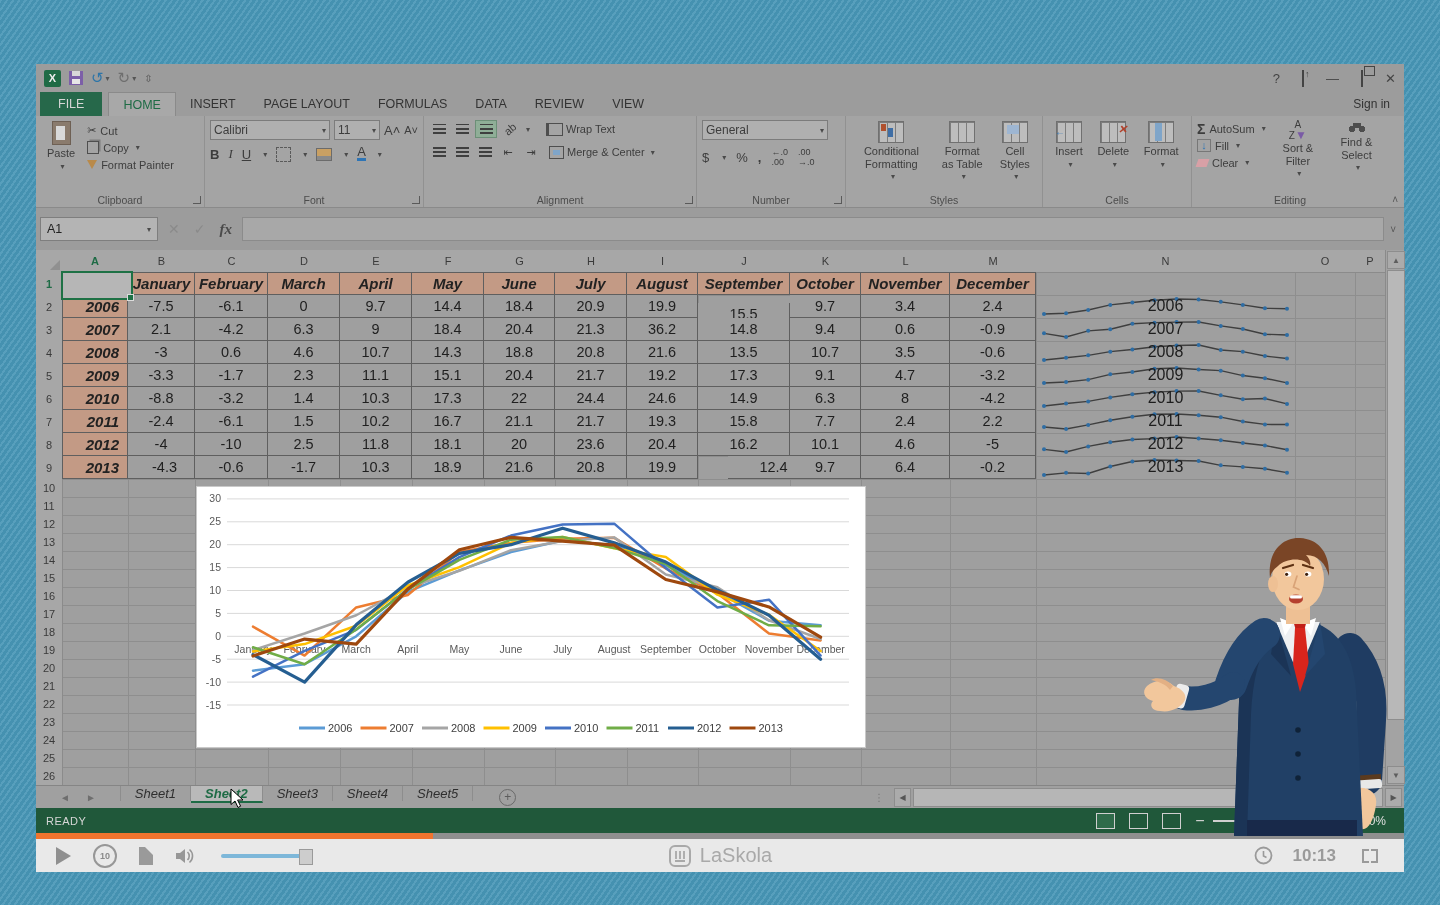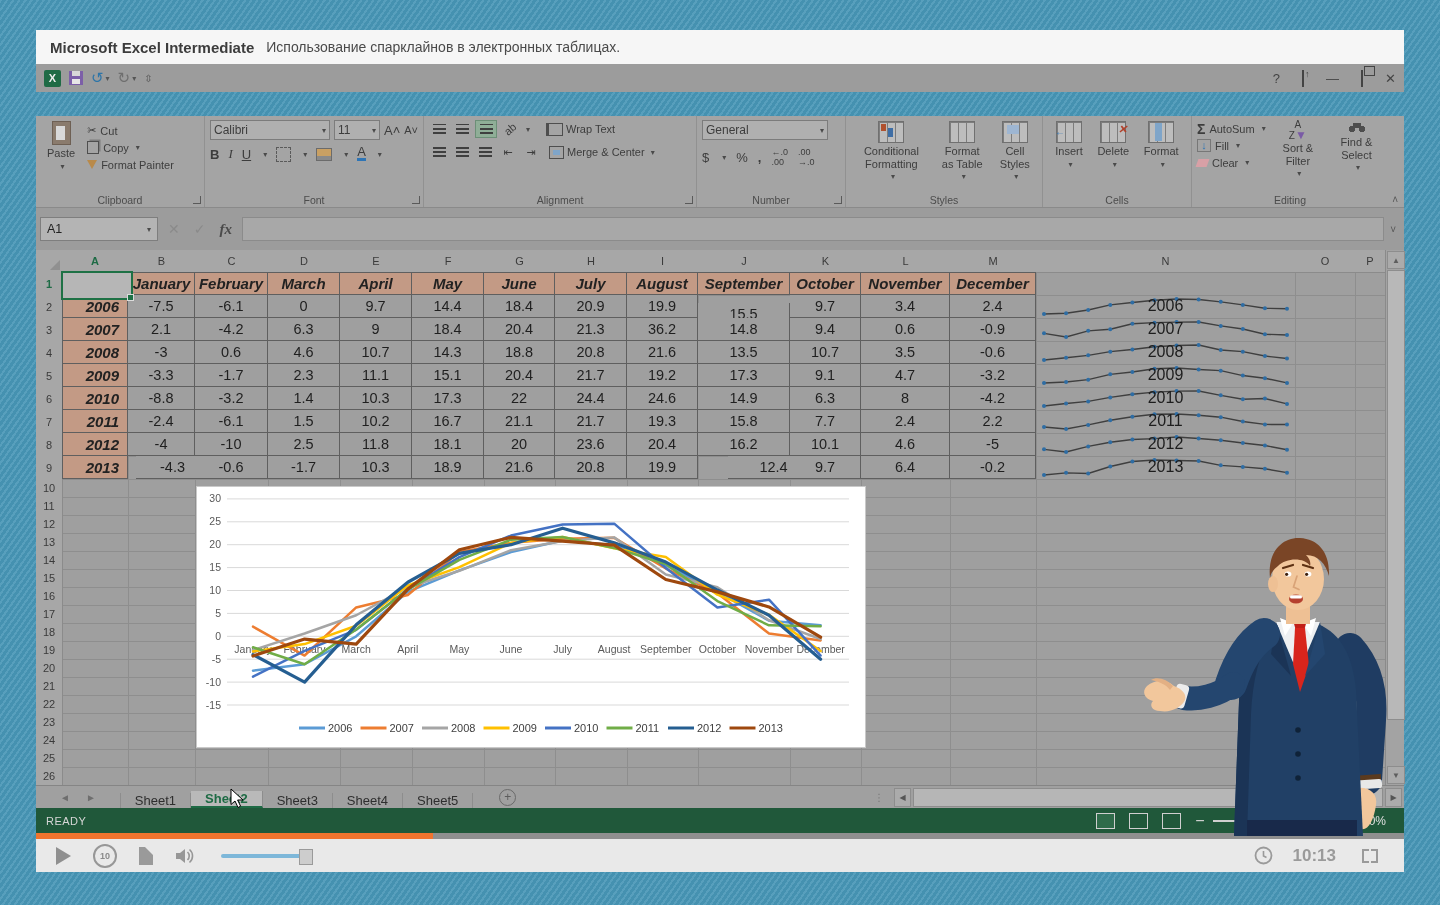--- a/index.html
+++ b/index.html
@@ -121,24 +121,20 @@
   #presenter{left:1140px;top:532px;z-index:40;}
   #cursor{left:230px;top:788px;z-index:70;}
   #ribbon-collapse{position:absolute;right:6px;bottom:2px;color:#555;font-size:10px;}
   #fbar-chev{color:#555;font-size:10px;margin-right:4px;}
 </style>
 </head>
 <body>
 
 <div id="stage">
 
-  <div class="abs" id="lesson-bar">
-    <span id="lesson-course">Microsoft Excel Intermediate</span>
-    <span id="lesson-topic">Использование спарклайнов в электронных таблицах.</span>
-  </div>
 
   <div class="abs" id="qat-row">
     <span class="qat-ic">
         <span id="xl-logo">X</span>
       </span>
     <span class="qat-ic">
         <span id="save-ic"></span>
       </span>
     <span class="qat-ic">
         <span class="undo">↺</span>
@@ -153,20 +149,33 @@
       </span>
     <span id="win-controls">
       <span class="winbtn">?</span>
       <span class="winbtn"><span id="ribbonopt-ic"></span></span>
       <span class="winbtn">—</span>
       <span class="winbtn"><span id="restore-ic"></span></span>
       <span class="winbtn">✕</span>
     </span>
   </div>
 
+  <div class="abs" id="tab-row">
+    <span id="file-tab">FILE</span>
+    <span id="rtabs" style="display:flex;">
+        <span class="rtab active">HOME</span>
+        <span class="rtab">INSERT</span>
+        <span class="rtab">PAGE LAYOUT</span>
+        <span class="rtab">FORMULAS</span>
+        <span class="rtab">DATA</span>
+        <span class="rtab">REVIEW</span>
+        <span class="rtab">VIEW</span>
+      </span>
+    <span id="signin">Sign in</span>
+  </div>
 
   <div class="abs" id="ribbon">
     <div class="rgroup" style="width:158px;">
       <div style="display:flex;gap:6px;">
         <div class="bigbtn">
           <span style="display:inline-block;width:17px;height:22px;background:#8a7b6d;border:1px solid #6e6054;position:relative;">
               <i style="position:absolute;left:3px;top:4px;width:9px;height:14px;background:#d9d9d9;"></i>
             </span>
           <span>Paste</span>
             <span class="caret">▾</span>
@@ -560,21 +569,21 @@
       <div class="tcell valcell" style="left: 304px; top: 183px; width: 72px; height: 23px;">11.8</div>
       <div class="tcell valcell" style="left: 376px; top: 183px; width: 72px; height: 23px;">18.1</div>
       <div class="tcell valcell" style="left: 448px; top: 183px; width: 71px; height: 23px;">20</div>
       <div class="tcell valcell" style="left: 519px; top: 183px; width: 72px; height: 23px;">23.6</div>
       <div class="tcell valcell" style="left: 591px; top: 183px; width: 71px; height: 23px;">20.4</div>
       <div class="tcell valcell" style="left: 662px; top: 183px; width: 92px; height: 23px;">16.2</div>
       <div class="tcell valcell" style="left: 754px; top: 183px; width: 71px; height: 23px;">10.1</div>
       <div class="tcell valcell" style="left: 825px; top: 183px; width: 89px; height: 23px;">4.6</div>
       <div class="tcell valcell" style="left: 914px; top: 183px; width: 86px; height: 23px;">-5</div>
       <div class="tcell hdrtan yearcell" style="left: 26px; top: 206px; width: 66px; height: 23px;">2013</div>
-      <div class="tcell valcell" style="left: 100px; top: 206px; width: 67px; height: 23px; padding-left: 7px;">-4.3</div>
+      <div class="tcell valcell" style="left: 92px; top: 206px; width: 67px; height: 23px; padding-left: 7px;">-4.3</div>
       <div class="tcell valcell" style="left: 159px; top: 206px; width: 73px; height: 23px;">-0.6</div>
       <div class="tcell valcell" style="left: 232px; top: 206px; width: 72px; height: 23px;">-1.7</div>
       <div class="tcell valcell" style="left: 304px; top: 206px; width: 72px; height: 23px;">10.3</div>
       <div class="tcell valcell" style="left: 376px; top: 206px; width: 72px; height: 23px;">18.9</div>
       <div class="tcell valcell" style="left: 448px; top: 206px; width: 71px; height: 23px;">21.6</div>
       <div class="tcell valcell" style="left: 519px; top: 206px; width: 72px; height: 23px;">20.8</div>
       <div class="tcell valcell" style="left: 591px; top: 206px; width: 71px; height: 23px;">19.9</div>
       <div class="tcell valcell" style="left: 692px; top: 206px; width: 92px; height: 23px;">12.4</div>
       <div class="tcell valcell" style="left: 754px; top: 206px; width: 71px; height: 23px;">9.7</div>
       <div class="tcell valcell" style="left: 825px; top: 206px; width: 89px; height: 23px;">6.4</div>
@@ -714,21 +723,21 @@
     <span class="scr-btn" style="top:1px;">▲</span>
     <span id="vthumb"></span>
     <span class="scr-btn" style="top:516px;">▼</span>
   </div>
 
   <div class="abs" id="sheet-row">
     <span id="sheet-nav">
       <span>◄</span>
       <span>►</span>
     </span>
-    <span id="stabs" style="display:flex;align-items:flex-end;">
+    <span id="stabs" style="display:flex;align-items:flex-start;font-style:italic;">
         <span class="stab">Sheet1</span>
         <span class="stab active">Sheet2</span>
         <span class="stab">Sheet3</span>
         <span class="stab">Sheet4</span>
         <span class="stab">Sheet5</span>
       </span>
     <span id="add-sheet">+</span>
     <span id="hscroll">
       <span style="color:#777;font-size:10px;margin-right:8px;">⋮</span>
       <span class="hbtn">◀</span>
@@ -870,20 +879,27 @@
       </span>
     <span class="p-ic">
       <svg width="20" height="18" viewBox="0 0 20 18">
           <polygon points="1,6 5,6 10,2 10,16 5,12 1,12" fill="#979797"></polygon>
           <path d="M12.5,5 A5.5,5.5 0 0 1 12.5,13 M14.5,2.5 A8.5,8.5 0 0 1 14.5,15.5" stroke="#979797" stroke-width="1.6" fill="none"></path>
         </svg>
     </span>
     <span id="vol-track">
         <span id="vol-handle"></span>
       </span>
+    <span id="brand">
+      <svg width="24" height="24" viewBox="0 0 24 24">
+          <rect x="2" y="2" width="20" height="20" rx="5" fill="none" stroke="#a9a9a9" stroke-width="2"></rect>
+          <path d="M8,7 V15 M12,7 V15 M16,7 V15 M7,17 H17" stroke="#a9a9a9" stroke-width="1.8" fill="none"></path>
+        </svg>
+      <span>LaSkola</span>
+    </span>
     <span id="time-box">
       <svg width="19" height="19" viewBox="0 0 19 19">
           <circle cx="9.5" cy="9.5" r="8" fill="none" stroke="#9a9a9a" stroke-width="1.8"></circle>
           <path d="M9.5,5 V10 L12.5,11.5" stroke="#9a9a9a" stroke-width="1.6" fill="none"></path>
         </svg>
       <span>10:13</span>
     </span>
     <span id="fs-ic">
         <i></i>
         <i></i>

